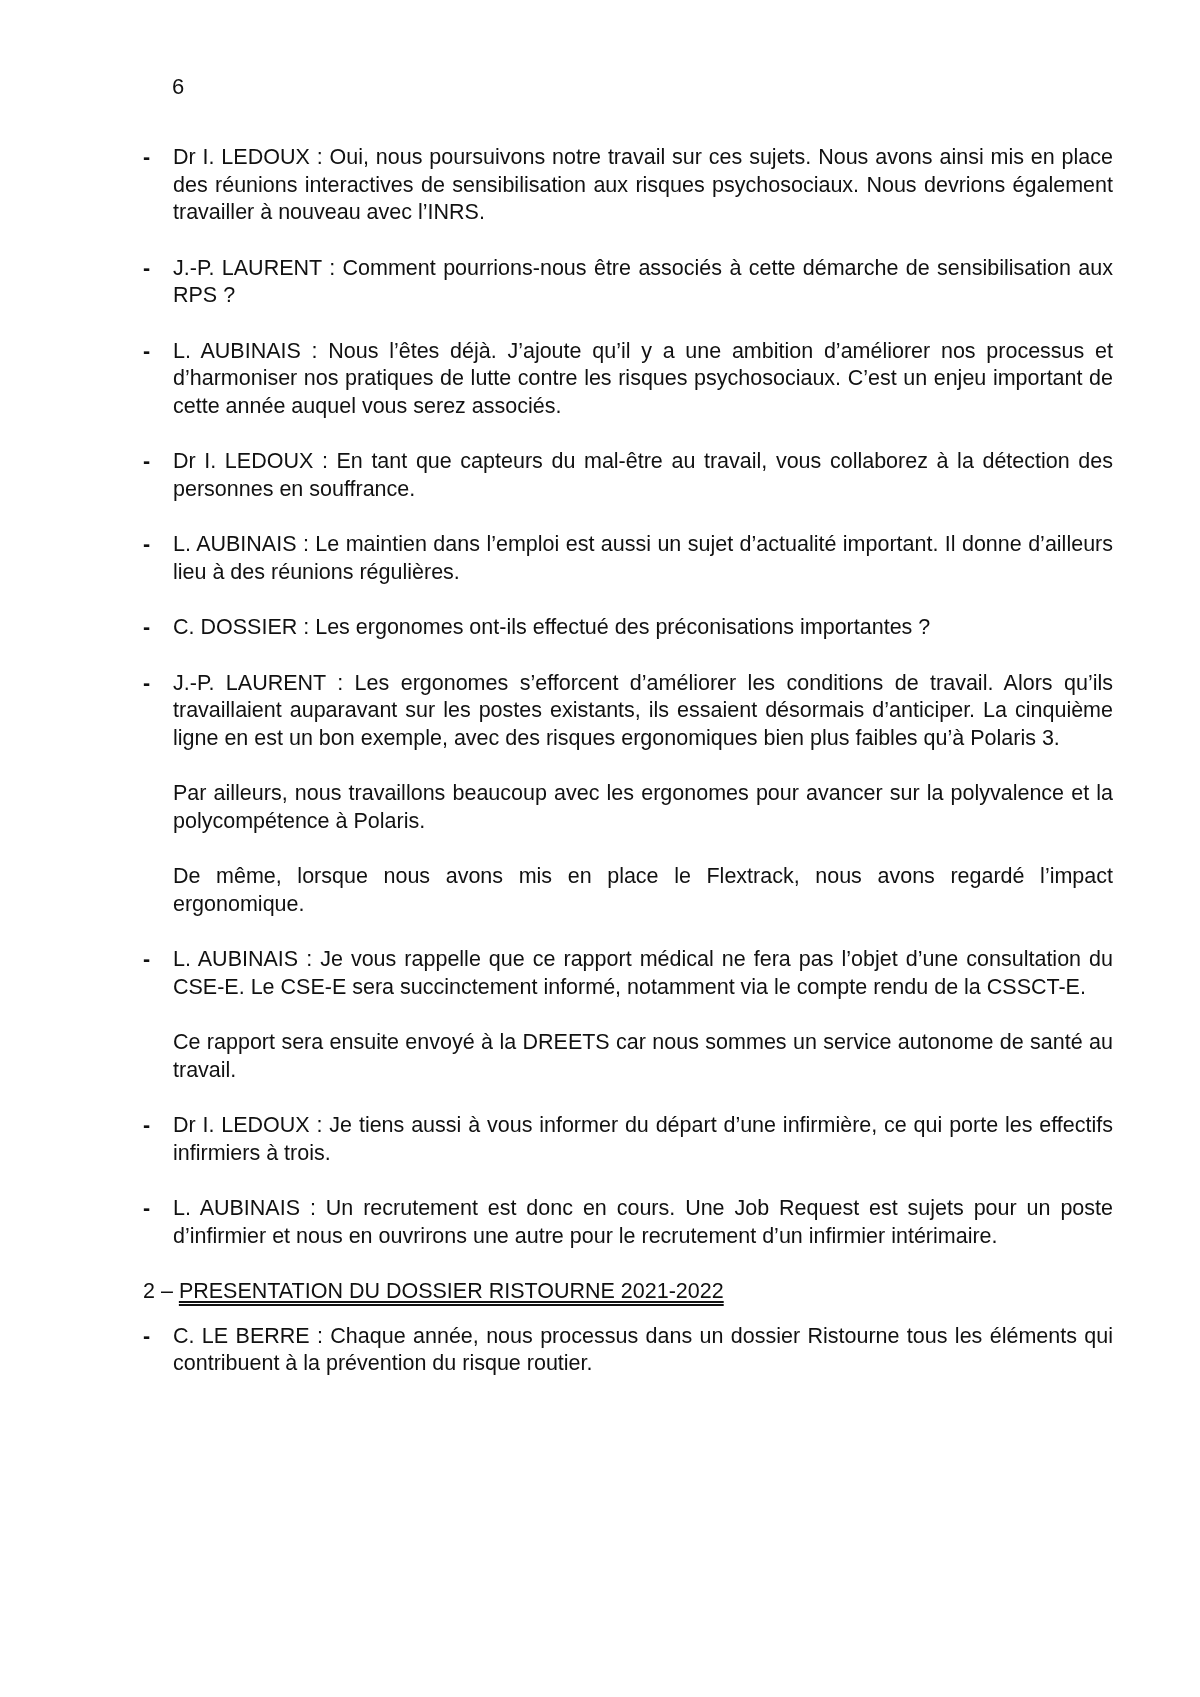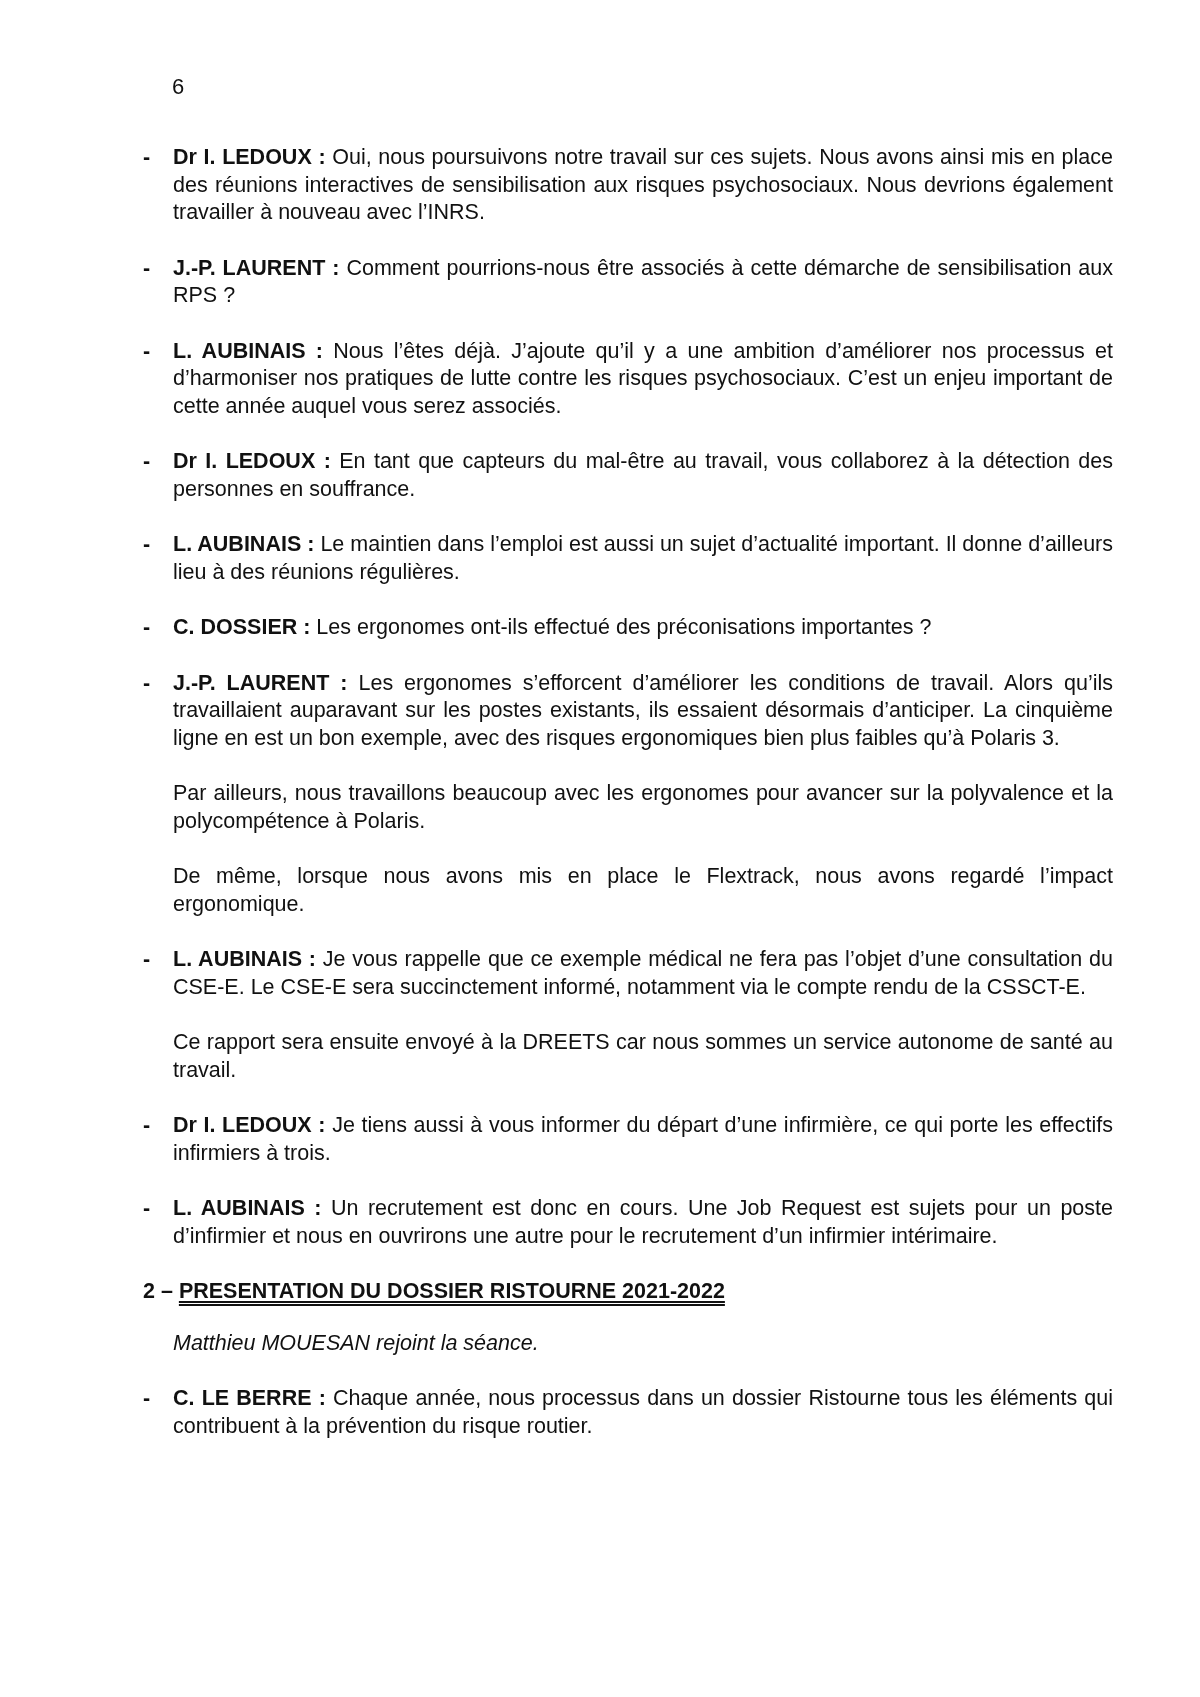--- a/index.html
+++ b/index.html
@@ -36,30 +36,30 @@
       margin: 0 0 28px 0;
       text-align: justify;
     }
     .entry .dash {
       position: absolute;
       left: 0;
       top: 0;
       font-weight: bold;
     }
     .entry .speaker {
-      font-weight: bold;
+      font-weight: normal;
     }
     .para {
       padding-left: 30px;
       margin: 0 0 28px 0;
       text-align: justify;
     }
     .section-heading {
-      font-weight: bold;
-      margin: 0 0 24px 0;
+      font-weight: normal;
+      margin: 0 0 17px 0;
       font-size: 21.5px;
     }
     .section-heading .title {
       text-decoration: underline;
       text-decoration-style: double;
       text-underline-offset: 3px;
     }
     .note {
       padding-left: 30px;
       font-style: italic;
@@ -105,38 +105,37 @@
 
   <div class="entry">
     <span class="dash">-</span>
     <span class="speaker">J.-P. LAURENT :</span><span> Les ergonomes s’efforcent d’améliorer les conditions de travail. Alors qu’ils travaillaient auparavant sur les postes existants, ils essaient désormais d’anticiper. La cinquième ligne en est un bon exemple, avec des risques ergonomiques bien plus faibles qu’à Polaris 3.</span>
   </div>
   <div class="para">Par ailleurs, nous travaillons beaucoup avec les ergonomes pour avancer sur la polyvalence et la polycompétence à Polaris.</div>
   <div class="para">De même, lorsque nous avons mis en place le Flextrack, nous avons regardé l’impact ergonomique.</div>
 
   <div class="entry">
     <span class="dash">-</span>
-    <span class="speaker">L. AUBINAIS :</span><span> Je vous rappelle que ce exemple médical ne fera pas l’objet d’une consultation du CSE-E. Le CSE-E sera succinctement informé, notamment via le compte rendu de la CSSCT-E.</span>
+    <span class="speaker">L. AUBINAIS :</span><span> Je vous rappelle que ce rapport médical ne fera pas l’objet d’une consultation du CSE-E. Le CSE-E sera succinctement informé, notamment via le compte rendu de la CSSCT-E.</span>
   </div>
   <div class="para">Ce rapport sera ensuite envoyé à la DREETS car nous sommes un service autonome de santé au travail.</div>
 
   <div class="entry">
     <span class="dash">-</span>
     <span class="speaker">Dr I. LEDOUX :</span><span> Je tiens aussi à vous informer du départ d’une infirmière, ce qui porte les effectifs infirmiers à trois.</span>
   </div>
 
   <div class="entry">
     <span class="dash">-</span>
     <span class="speaker">L. AUBINAIS :</span><span> Un recrutement est donc en cours. Une Job Request est sujets pour un poste d’infirmier et nous en ouvrirons une autre pour le recrutement d’un infirmier intérimaire.</span>
   </div>
 
   <div class="section-heading">
     <span>2 – </span><span class="title">PRESENTATION DU DOSSIER RISTOURNE 2021-2022</span>
   </div>
 
-  <div class="note">Matthieu MOUESAN rejoint la séance.</div>
 
   <div class="entry">
     <span class="dash">-</span>
     <span class="speaker">C. LE BERRE :</span><span> Chaque année, nous processus dans un dossier Ristourne tous les éléments qui contribuent à la prévention du risque routier.</span>
   </div>
 
 </div>
 
 </body></html>

